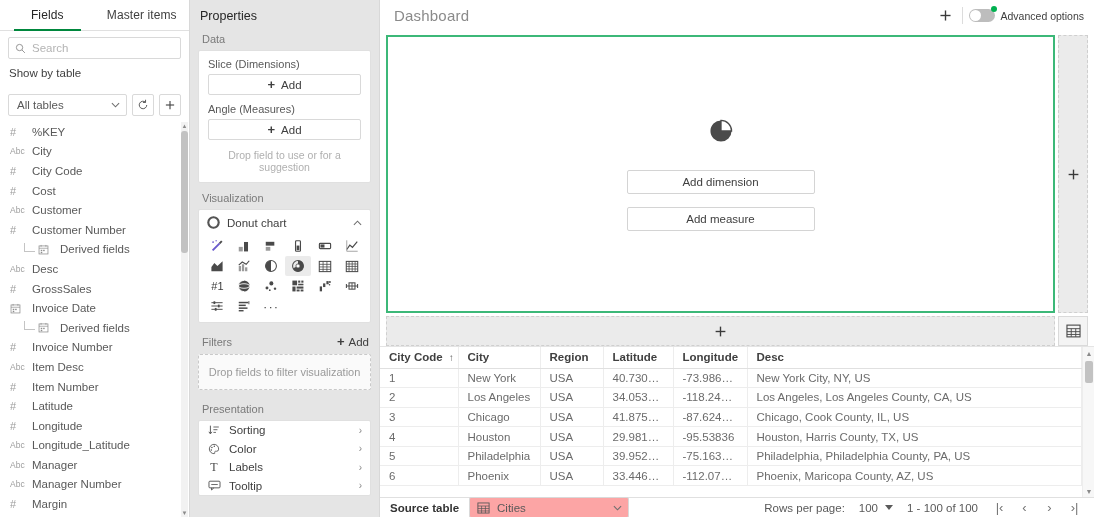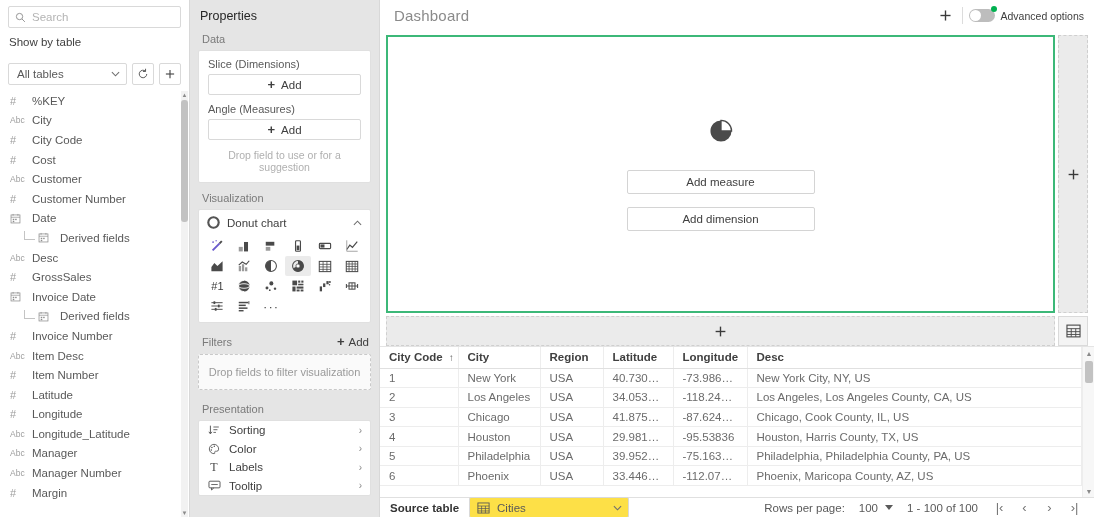--- a/index.html
+++ b/index.html
@@ -193,21 +193,21 @@
   .tbl-vscroll .thumb { position: absolute; left: 2px; width: 8px; top: 14px; height: 22px; background: #c2c2c2; border-radius: 2px;}
   .tbl-vscroll .arr { position:absolute; left:0; width:12px; height:12px; display:flex; align-items:center; justify-content:center; color:#8a8a8a; font-size:7px;}
 
   
   .bottombar {
     height: 20px; display: flex; align-items: center; padding: 0 8px 0 10px;
     border-top: 1px solid #e0e0e0; background: #fff; gap: 10px;
   }
   .bb-label { font-size: 11.5px; color: #333; font-weight: bold; }
   .src-select {
-    width: 160px; height: 21px; border: 1px solid #d9d9d9; border-radius: 2px; background: #fde047;
+    width: 160px; height: 21px; border: 1px solid #d9d9d9; border-radius: 2px; background: #fca5a5;
     display: flex; align-items: center; gap: 7px; padding: 0 6px 0 7px;
     font-size: 11.5px; color: #595959; cursor: pointer;
   }
   .src-select .caret { margin-left: auto; color: #757575; font-size: 9px; }
   .bb-spacer { flex: 1; }
   .rpp-label { font-size: 11.5px; color: #595959; }
   .rpp-select { display: flex; align-items: center; gap: 7px; font-size: 11.5px; color: #595959; cursor: pointer; padding: 0 4px; }
   .rpp-select .caret { font-size: 8px; color:#595959; }
   .range-label { font-size: 11.5px; color: #595959; white-space: nowrap; }
   .pager { display: flex; align-items: center; gap: 2px; }
@@ -219,20 +219,28 @@
 
   svg { display: block; }
 </style>
 </head>
 <body>
 
 <div id="app">
 
   <div id="fields-panel">
 
+    <div class="tabbar">
+      <div class="tab active">
+        <span>Fields</span>
+      </div>
+      <div class="tab">
+        <span>Master items</span>
+      </div>
+    </div>
 
     <div class="search-wrap">
       <div class="search-box">
         <span class="ico">
           <svg width="11" height="11" viewBox="0 0 16 16">
               <circle cx="6.6" cy="6.6" r="4.6" fill="none" stroke="#8a8a8a" stroke-width="1.3"></circle>
               <line x1="10.2" y1="10.2" x2="14.4" y2="14.4" stroke="#8a8a8a" stroke-width="1.3"></line>
             </svg>
         </span>
         <input type="text" placeholder="Search" style="">
@@ -294,34 +302,20 @@
             <span class="ftype">
               <span style="font-size:8.5px;color:#9e9e9e;">Abc</span>
             </span>
             <span>Customer</span>
           </div>
           <div class="field-row">
             <span class="ftype">
               <span style="font-size:11px;color:#9e9e9e;">#</span>
             </span>
             <span>Customer Number</span>
-          </div>
-          <div class="field-row">
-            <span class="ftype">
-              <svg width="11" height="11" viewBox="0 0 16 16">
-                <rect x="1.5" y="2.8" width="13" height="11.7" fill="none" stroke="#8e8e8e" stroke-width="1.1"></rect>
-                <line x1="1.5" y1="6.2" x2="14.5" y2="6.2" stroke="#8e8e8e" stroke-width="1"></line>
-                <line x1="4.5" y1="1.4" x2="4.5" y2="4" stroke="#8e8e8e" stroke-width="1.1"></line>
-                <line x1="11.5" y1="1.4" x2="11.5" y2="4" stroke="#8e8e8e" stroke-width="1.1"></line>
-                <rect x="4" y="8.4" width="2.2" height="2" fill="#8e8e8e"></rect>
-                <rect x="7.5" y="8.4" width="2.2" height="2" fill="#8e8e8e"></rect>
-                <rect x="4" y="11.4" width="2.2" height="2" fill="#8e8e8e"></rect>
-              </svg>
-            </span>
-            <span>Date</span>
           </div>
           <div class="field-row derived">
             <span class="elbow"></span>
             <span class="ftype">
               <svg width="11" height="11" viewBox="0 0 16 16">
                 <rect x="1.5" y="2.8" width="13" height="11.7" fill="none" stroke="#8e8e8e" stroke-width="1.1"></rect>
                 <line x1="1.5" y1="6.2" x2="14.5" y2="6.2" stroke="#8e8e8e" stroke-width="1"></line>
                 <line x1="4.5" y1="1.4" x2="4.5" y2="4" stroke="#8e8e8e" stroke-width="1.1"></line>
                 <line x1="11.5" y1="1.4" x2="11.5" y2="4" stroke="#8e8e8e" stroke-width="1.1"></line>
                 <rect x="4" y="8.4" width="2.2" height="2" fill="#8e8e8e"></rect>
@@ -711,24 +705,24 @@
 
     <div class="canvas-area">
       <div class="chart-box" style="border-color: rgb(60, 184, 120);">
         <div class="donut-ph">
           <svg width="26" height="26" viewBox="0 0 32 32">
             <path d="M16 16 L16 3 A13 13 0 0 1 29 16 Z" fill="#ffffff" stroke="#4a4a4a" stroke-width="1.6"></path>
             <path d="M16 3 A13 13 0 1 0 29 16 L16 16 Z" fill="#4a4a4a"></path>
           </svg>
         </div>
         <div class="ph-btn">
+          <span>Add dimension</span>
+        </div>
+        <div class="ph-btn">
           <span>Add measure</span>
-        </div>
-        <div class="ph-btn">
-          <span>Add dimension</span>
         </div>
       </div>
       <div class="right-strip">
         <svg width="13" height="13" viewBox="0 0 16 16">
             <line x1="8" y1="2" x2="8" y2="14" stroke="#3a3a3a" stroke-width="1.7"></line>
             <line x1="2" y1="8" x2="14" y2="8" stroke="#3a3a3a" stroke-width="1.7"></line>
           </svg>
       </div>
     </div>
 

